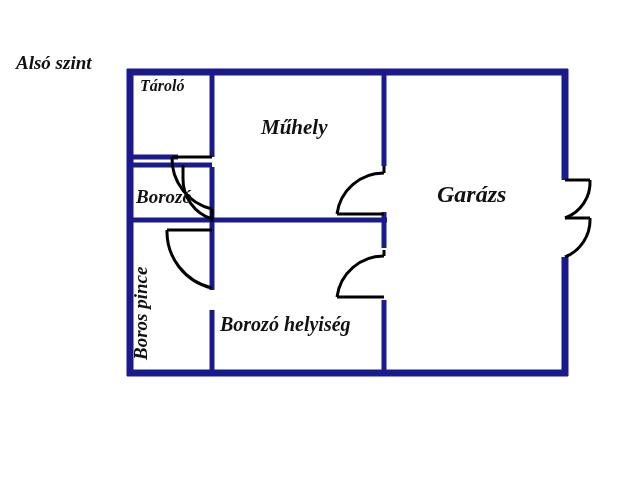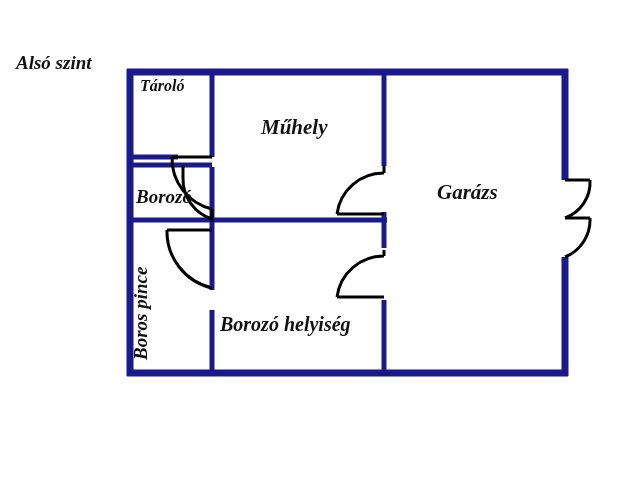--- a/index.html
+++ b/index.html
@@ -38,21 +38,21 @@
   .room-label {
     position: absolute;
     color: #111111;
     font-style: italic;
     font-weight: bold;
     white-space: nowrap;
     line-height: 1;
   }
   #label-taroto   { left: 140px; top: 78px;  font-size: 16px; }
   #label-muhely   { left: 261px; top: 117px; font-size: 21px; }
-  #label-garazs   { left: 437px; top: 182px; font-size: 21px; }
+  #label-garazs   { left: 437px; top: 182px; font-size: 24px; }
   #label-gephaz   { left: 136px; top: 187px; font-size: 19px; }
   #label-borozo   { left: 220px; top: 314px; font-size: 20px; }
   #label-boros    {
     left: 131px;
     top: 240px;
     font-size: 19px;
     transform-origin: left top;
     transform: rotate(-90deg) translate(-120px, 0);
   }
 

